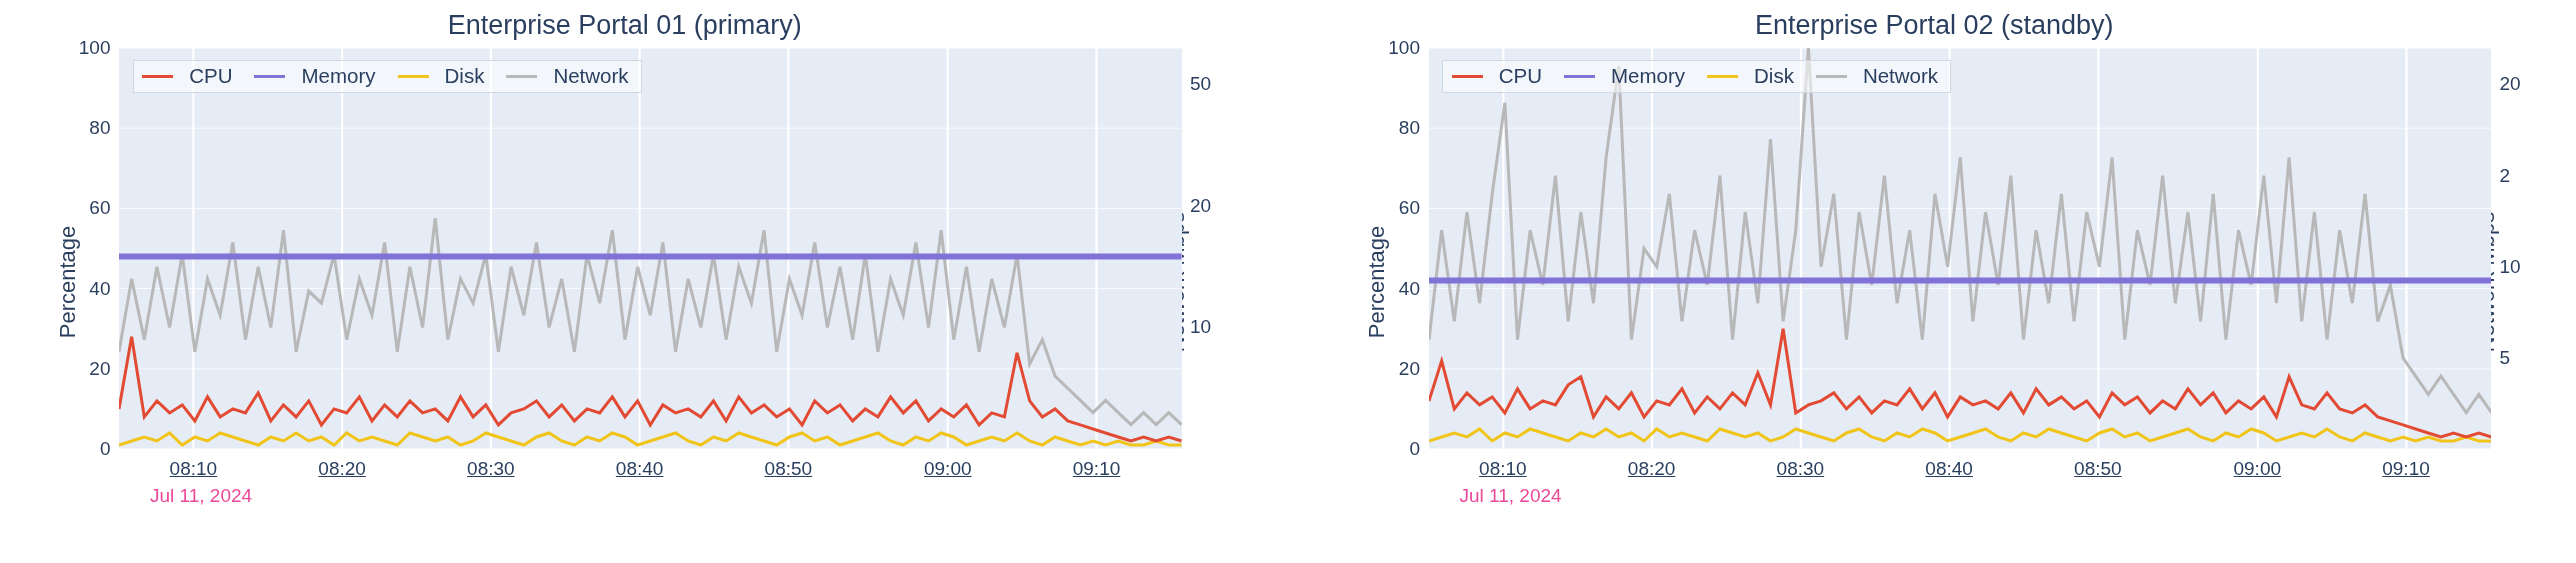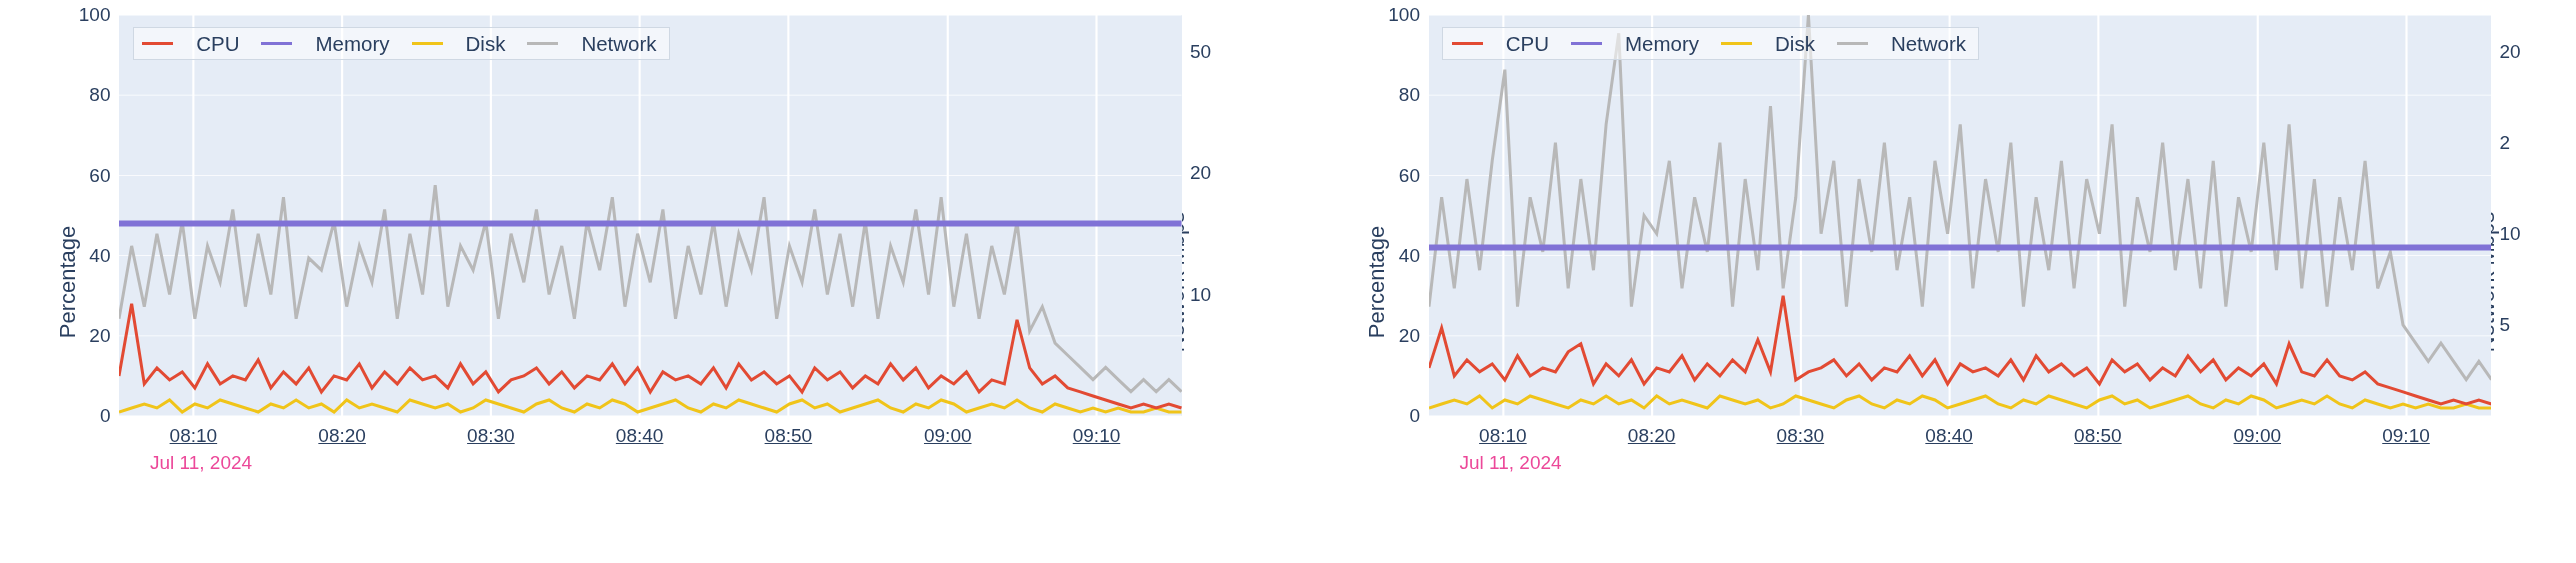--- a/index.html
+++ b/index.html
@@ -10,28 +10,29 @@
   .ylabel-right{position:absolute;right:-15.4px;top:50%;transform:translateY(-50%) rotate(-90deg);transform-origin:center;font-size:22px;color:#2a3f5f;}
   .plot-wrap{position:relative;margin:6.8px 51px 0 102px;height:401px;}
   .plot-area{position:absolute;left:0;top:0;right:0;bottom:0;background:#e5ecf6;}
   .gridlines line{stroke:#ffffff;stroke-width:2;}
   .tick-label{position:absolute;font-size:19px;color:#2a3f5f;white-space:nowrap;}
   .xtick .tick-label{top:410px;transform:translateX(-50%);text-decoration:underline;}
   .ltick .tick-label{right:100%;margin-right:8.5px;transform:translateY(-50%);}
   .rtick .tick-label{left:100%;margin-left:8.5px;transform:translateY(-50%);}
   .datelabel{position:absolute;top:437px;left:31px;font-size:19px;color:#ec4899;}
   .legend{position:absolute;top:12px;left:13.7px;background:rgba(255,255,255,0.55);border:0.9px solid #cfd8e3;padding:3.4px 12px 3.4px 8.5px;display:flex;gap:22px;align-items:center;font-size:20.5px;}
-  .legend .item{display:flex;align-items:center;gap:23px;}
+  .legend .item{display:flex;align-items:center;gap:16px;}
   .legend .swatch{width:31px;height:3.4px;}
 </style>
 </head>
 <body>
 
 <div class="page" id="page">
     <div class="panel">
+      <div class="title">Enterprise Portal 01 (primary)</div>
       <div class="ylabel-left">Percentage</div>
       <div class="ylabel-right">Network Mbps</div>
       <div class="plot-wrap">
         <div class="plot-area"></div>
         <svg viewBox="0 0 1000 1000" preserveAspectRatio="none" style="position: absolute; left: 0px; top: 0px; width: 100%; height: 100%;">
           <g class="gridlines">
             <line x1="0" x2="1000" y1="1000" y2="1000"></line>
             <line x1="0" x2="1000" y1="800" y2="800"></line>
             <line x1="0" x2="1000" y1="600" y2="600"></line>
             <line x1="0" x2="1000" y1="400" y2="400"></line>
@@ -113,20 +114,21 @@
         <div class="xtick" style="position: absolute; left: 78%; top: 0px;">
           <span class="tick-label">09:00</span>
         </div>
         <div class="xtick" style="position: absolute; left: 92%; top: 0px;">
           <span class="tick-label">09:10</span>
         </div>
         <div class="datelabel">Jul 11, 2024</div>
       </div>
     </div>
     <div class="panel">
+      <div class="title">Enterprise Portal 02 (standby)</div>
       <div class="ylabel-left">Percentage</div>
       <div class="ylabel-right">Network Mbps</div>
       <div class="plot-wrap">
         <div class="plot-area"></div>
         <svg viewBox="0 0 1000 1000" preserveAspectRatio="none" style="position: absolute; left: 0px; top: 0px; width: 100%; height: 100%;">
           <g class="gridlines">
             <line x1="0" x2="1000" y1="1000" y2="1000"></line>
             <line x1="0" x2="1000" y1="800" y2="800"></line>
             <line x1="0" x2="1000" y1="600" y2="600"></line>
             <line x1="0" x2="1000" y1="400" y2="400"></line>

